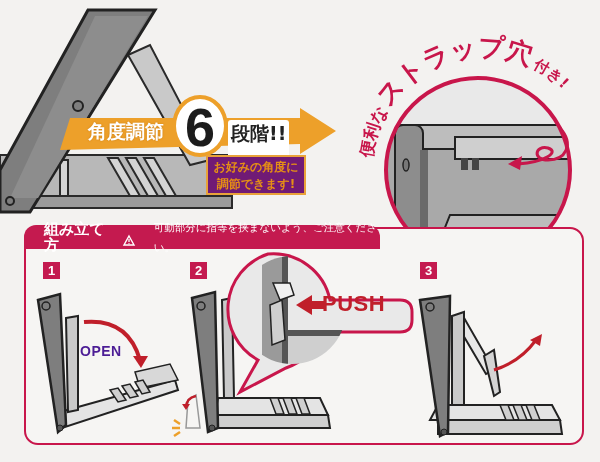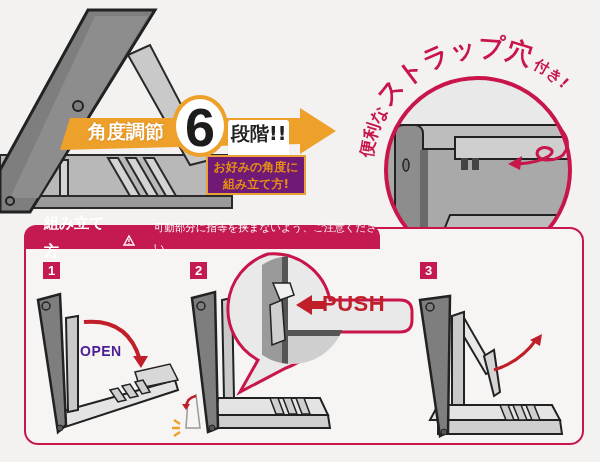--- a/index.html
+++ b/index.html
@@ -44,21 +44,21 @@
   
   .panel {
     position: absolute; left: 24px; top: 227px; width: 560px; height: 218px;
     border: 2px solid #c8164b; border-radius: 14px; background: #f6f5f3;
   }
   .panel-header {
     position: absolute; left: 24px; top: 225px; width: 356px; height: 24px;
     background: #c41a4f; border-radius: 12px 12px 0 0;
     display: flex; align-items: center; padding-left: 20px; gap: 8px;
   }
-  .panel-title { color: #fff; font-weight: bold; font-size: 15px; line-height: 28px; }
+  .panel-title { color: #fff; font-weight: bold; font-size: 15px; line-height: 16px; }
   .panel-warning { color: #fff; font-size: 10.5px; line-height: 20px; display: flex; align-items: center; gap: 19px; }
   .warn-icon { display: inline-block; width: 12px; height: 11px; position: relative; }
   .step-badge {
     position: absolute; width: 17px; height: 17px; background: #c41a4f; color: #fff;
     font-weight: bold; font-size: 13px; line-height: 17px; text-align: center;
     font-family: "Liberation Sans", sans-serif;
   }
   .open-label {
     position: absolute; left: 80px; top: 343px; color: #4c1d95; font-weight: bold;
     font-size: 14px; font-family: "Liberation Sans", sans-serif; letter-spacing: 0.5px;
@@ -95,21 +95,21 @@
     <polygon points="70,118 300,118 300,108 336,131 300,154 300,144 60,150" fill="#eda02a"></polygon>
   </svg>
 
   <div class="banner-label">角度調節</div>
   <div class="six-circle">
     <span class="six-digit">6</span>
   </div>
   <div class="steps-label">段階!!</div>
   <div class="prefer-note">
     <div>お好みの角度に</div>
-    <div>組み立て方!</div>
+    <div>調節できます!</div>
   </div>
 
   <svg width="600" height="462">
     <defs>
       <clipPath id="strapClip">
           <circle cx="478" cy="170" r="92"></circle>
         </clipPath>
       <path id="strapArc" d="M 372,158 A 112,112 0 0 1 578,108"></path>
     </defs>
     <circle cx="478" cy="170" r="92" fill="#e9e9e9"></circle>

